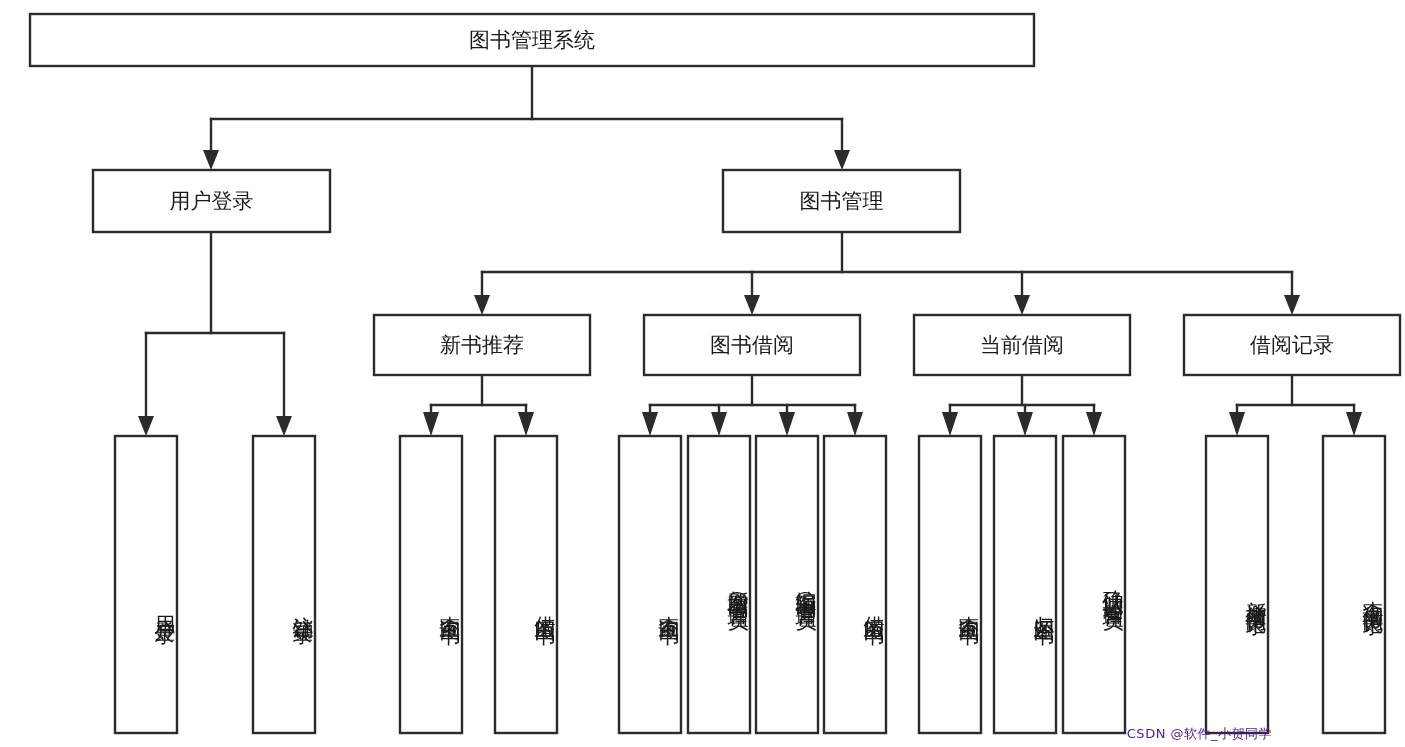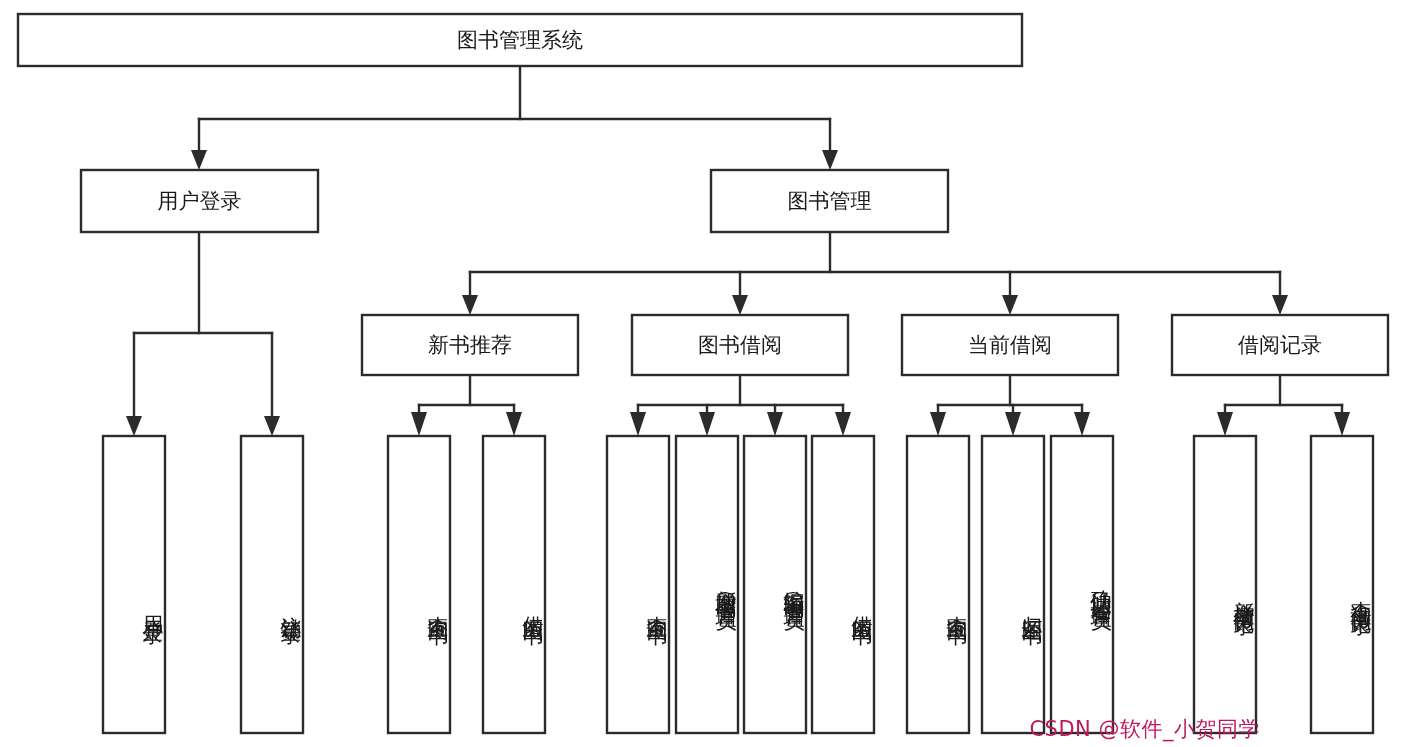--- a/index.html
+++ b/index.html
@@ -10,20 +10,21 @@
   body {
     width: 1405px;
     height: 747px;
     font-family: "DejaVu Sans", "Liberation Sans", sans-serif;
     overflow: hidden;
   }
   #diagram-root {
     position: relative;
     width: 1268px;
     height: 747px;
+    margin-left: 12px;
   }
   svg#tree-svg {
     position: absolute;
     top: 0;
     left: 0;
     width: 1405px;
     height: 747px;
     display: block;
   }
   .node-box {
@@ -60,22 +61,22 @@
     letter-spacing: 3px;
     text-align: center;
     white-space: nowrap;
     pointer-events: none;
   }
   .watermark {
     position: absolute;
     right: 8px;
     bottom: 4px;
     font-family: "DejaVu Sans", "Liberation Sans", sans-serif;
-    font-size: 21px;
-    color: #be185d;
+    font-size: 13px;
+    color: #4c1d95;
     white-space: nowrap;
     letter-spacing: 0.5px;
   }
 </style>
 </head>
 <body>
 
 <div id="diagram-root">
 
   <svg id="tree-svg" viewBox="0 0 1405 747">

